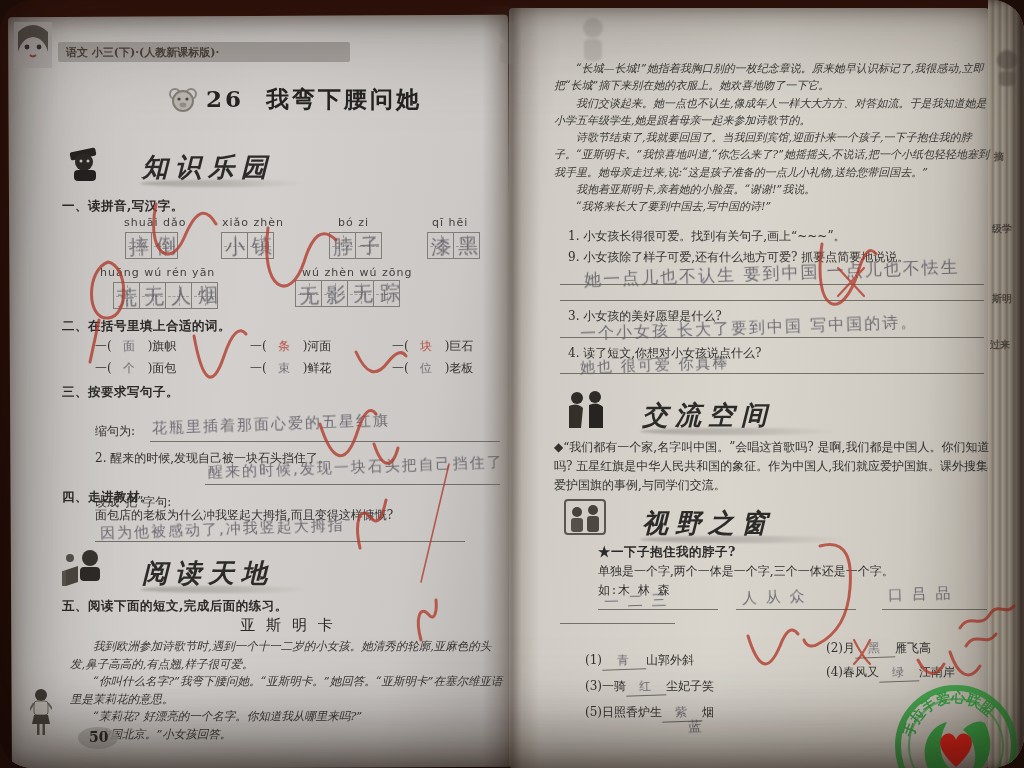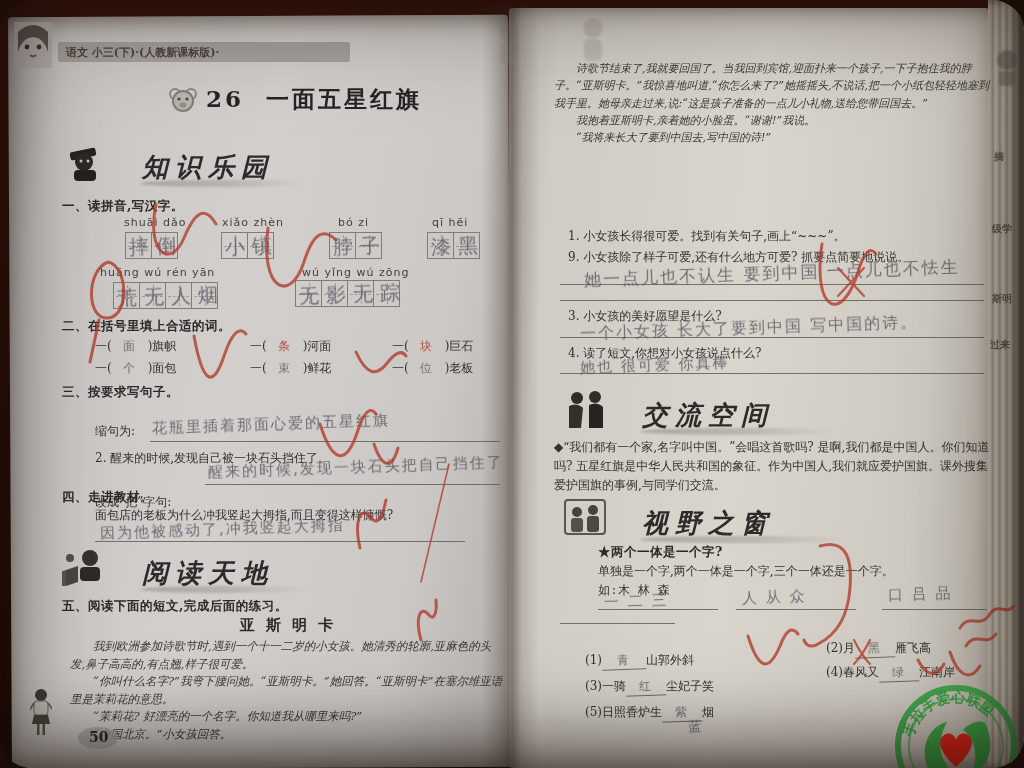--- a/index.html
+++ b/index.html
@@ -91,21 +91,21 @@
     <svg width="32" height="28">
         <circle cx="9" cy="8" r="5" fill="none" stroke="#8d8780" stroke-width="2"></circle>
         <circle cx="25" cy="8" r="5" fill="none" stroke="#8d8780" stroke-width="2"></circle>
         <circle cx="17" cy="15" r="10" fill="#b9b4ae" stroke="#827c74" stroke-width="2"></circle>
         <circle cx="13" cy="13" r="1.6" fill="#4c463f"></circle>
         <circle cx="21" cy="13" r="1.6" fill="#4c463f"></circle>
         <ellipse cx="17" cy="19" rx="3.4" ry="2.4" fill="#938d85"></ellipse>
       </svg>
   </div>
   <div class="abs" style="left:206px;top:84px;font-size:23px;font-weight:bold;color:#262422;letter-spacing:3px;">
-    <span>26</span>&nbsp;&nbsp;<span>一面五星红旗</span>
+    <span>26</span>&nbsp;&nbsp;<span>我弯下腰问她</span>
   </div>
 
   <div class="abs" style="left:66px;top:144px;width:40px;height:38px;">
     <svg width="40" height="38">
         <rect x="4" y="6" width="26" height="8" rx="2" transform="rotate(-12 17 10)" fill="#262321"></rect>
         <circle cx="18" cy="18" r="9" fill="#2c2926"></circle>
         <rect x="8" y="26" width="22" height="11" rx="4" fill="#242120"></rect>
         <circle cx="15" cy="17" r="1.5" fill="#c9c5c0"></circle>
         <circle cx="22" cy="17" r="1.5" fill="#c9c5c0"></circle>
       </svg>
@@ -135,21 +135,21 @@
       <div class="cell"></div>
       <span class="hw boxans">脖子</span>
     </div>
   <div class="abs grid" style="left:428px;top:232px;">
       <div class="cell"></div>
       <div class="cell"></div>
       <span class="hw boxans">漆黑</span>
     </div>
 
   <div class="abs py" style="left:100px;top:266px;">huāng  wú  rén  yān</div>
-  <div class="abs py" style="left:302px;top:266px;">wú  yǐng  wú  zōng</div>
+  <div class="abs py" style="left:302px;top:266px;">wú  zhèn  wú  zōng</div>
   <div class="abs grid" style="left:114px;top:282px;">
       <div class="cell"></div>
       <div class="cell"></div>
       <div class="cell"></div>
       <div class="cell"></div>
       <span class="hw boxans">荒无人烟</span>
     </div>
   <div class="abs grid" style="left:296px;top:280px;">
       <div class="cell"></div>
       <div class="cell"></div>
@@ -186,21 +186,21 @@
         <rect x="18" y="21" width="20" height="14" rx="4" fill="#2d2a27"></rect>
         <path d="M4 24 L16 20 L16 36 L4 40 Z" fill="#4b463f"></path>
         <path d="M4 24 L-2 26 L-2 40 L4 40 Z" fill="#5b554d"></path>
         <circle cx="8" cy="12" r="4" fill="#56504a"></circle>
       </svg>
   </div>
   <div class="abs sechead" style="left:142px;top:556px;">阅读天地</div>
   <div class="smear" style="left:140px;top:586px;width:170px;"></div>
 
   <div class="abs lbl" style="left:62px;top:598px;">五、阅读下面的短文,完成后面的练习。</div>
-  <div class="abs" style="left:70px;top:616px;width:436px;text-align:center;font-size:15px;font-weight:bold;color:#2b2927;letter-spacing:3px;">亚 斯 明 卡</div>
+  <div class="abs" style="left:70px;top:616px;width:436px;text-align:center;font-size:15px;font-weight:normal;color:#2b2927;letter-spacing:3px;">亚 斯 明 卡</div>
 
   <div class="abs kai" style="left:70px;top:638px;width:436px;font-size:11.5px;line-height:17.5px;">
     <p style="text-indent:2em;">我到欧洲参加诗歌节时,遇到一个十一二岁的小女孩。她清秀的轮廓,亚麻色的头发,鼻子高高的,有点翘,样子很可爱。</p>
     <p style="text-indent:2em;">“你叫什么名字?”我弯下腰问她。“亚斯明卡。”她回答。“亚斯明卡”在塞尔维亚语里是茉莉花的意思。</p>
     <p style="text-indent:2em;">“茉莉花? 好漂亮的一个名字。你知道我从哪里来吗?”</p>
     <p style="text-indent:2em;">“中国北京。”小女孩回答。</p>
   </div>
 
   <div class="oval" style="left:78px;top:727px;width:40px;height:22px;"></div>
   <div class="abs" style="left:89px;top:729px;font-size:14px;font-weight:bold;color:#2b2927;">50</div>
@@ -211,20 +211,22 @@
         <rect x="4" y="13" width="14" height="14" rx="3" fill="#c7c3bd" stroke="#6e6862" stroke-width="1"></rect>
         <path d="M4 27 L18 27 L20 36 L2 36 Z" fill="#4a453f"></path>
         <rect x="7" y="36" width="2.5" height="11" fill="#5c564e"></rect>
         <rect x="12.5" y="36" width="2.5" height="11" fill="#5c564e"></rect>
         <line x1="4" y1="15" x2="-1" y2="23" stroke="#6e6862" stroke-width="2"></line>
         <line x1="18" y1="15" x2="23" y2="22" stroke="#6e6862" stroke-width="2"></line>
       </svg>
   </div>
 
   <div class="abs kai" style="left:554px;top:60px;width:436px;font-size:11px;line-height:17.3px;">
+    <p style="text-indent:2em;">“长城—长城!”她指着我胸口别的一枚纪念章说。原来她早认识标记了,我很感动,立即把“长城”摘下来别在她的衣服上。她欢喜地吻了一下它。</p>
+    <p style="text-indent:2em;">我们交谈起来。她一点也不认生,像成年人一样大大方方、对答如流。于是我知道她是小学五年级学生,她是跟着母亲一起来参加诗歌节的。</p>
     <p style="text-indent:2em;">诗歌节结束了,我就要回国了。当我回到宾馆,迎面扑来一个孩子,一下子抱住我的脖子。“亚斯明卡。”我惊喜地叫道,“你怎么来了?”她摇摇头,不说话,把一个小纸包轻轻地塞到我手里。她母亲走过来,说:“这是孩子准备的一点儿小礼物,送给您带回国去。”</p>
     <p style="text-indent:2em;">我抱着亚斯明卡,亲着她的小脸蛋。“谢谢!”我说。</p>
     <p style="text-indent:2em;">“我将来长大了要到中国去,写中国的诗!”</p>
   </div>
 
   <div class="abs pt" style="left:568px;top:228px;">1. 小女孩长得很可爱。找到有关句子,画上“~~~”。</div>
   <div class="abs pt" style="left:568px;top:249px;">9. 小女孩除了样子可爱,还有什么地方可爱? 抓要点简要地说说。</div>
   <div class="abs hw" style="left:584px;top:262px;font-size:17px;">她一点儿也不认生 要到中国 一点儿也不怯生</div>
   <div class="ansline" style="left:560px;top:283px;width:424px;"></div>
   <div class="ansline" style="left:560px;top:299px;width:424px;"></div>
@@ -252,21 +254,21 @@
         <rect x="2" y="4" width="40" height="34" rx="3" fill="none" stroke="#5a554e" stroke-width="2"></rect>
         <circle cx="14" cy="16" r="5" fill="#47423c"></circle>
         <circle cx="30" cy="14" r="5" fill="#47423c"></circle>
         <rect x="8" y="22" width="12" height="14" rx="3" fill="#56504a"></rect>
         <rect x="24" y="20" width="12" height="16" rx="3" fill="#4e4842"></rect>
       </svg>
   </div>
   <div class="abs sechead" style="left:642px;top:506px;">视野之窗</div>
   <div class="smear" style="left:640px;top:536px;width:210px;"></div>
 
-  <div class="abs lbl" style="left:598px;top:544px;">★两个一体是一个字?</div>
+  <div class="abs lbl" style="left:598px;top:544px;">★一下子抱住我的脖子?</div>
   <div class="abs pt" style="left:598px;top:563px;">单独是一个字,两个一体是一个字,三个一体还是一个字。</div>
   <div class="abs pt" style="left:598px;top:582px;letter-spacing:2px;">如:木  林  森</div>
   <div class="abs hw" style="left:604px;top:592px;font-size:15px;">一 二 三</div>
   <div class="ansline" style="left:598px;top:608px;width:120px;"></div>
   <div class="abs hw" style="left:742px;top:588px;font-size:15px;">人 从 众</div>
   <div class="ansline" style="left:736px;top:608px;width:120px;"></div>
   <div class="abs hw" style="left:888px;top:585px;font-size:15px;">口 吕 品</div>
   <div class="ansline" style="left:882px;top:608px;width:105px;"></div>
   <div class="ansline" style="left:560px;top:622px;width:115px;"></div>
 

